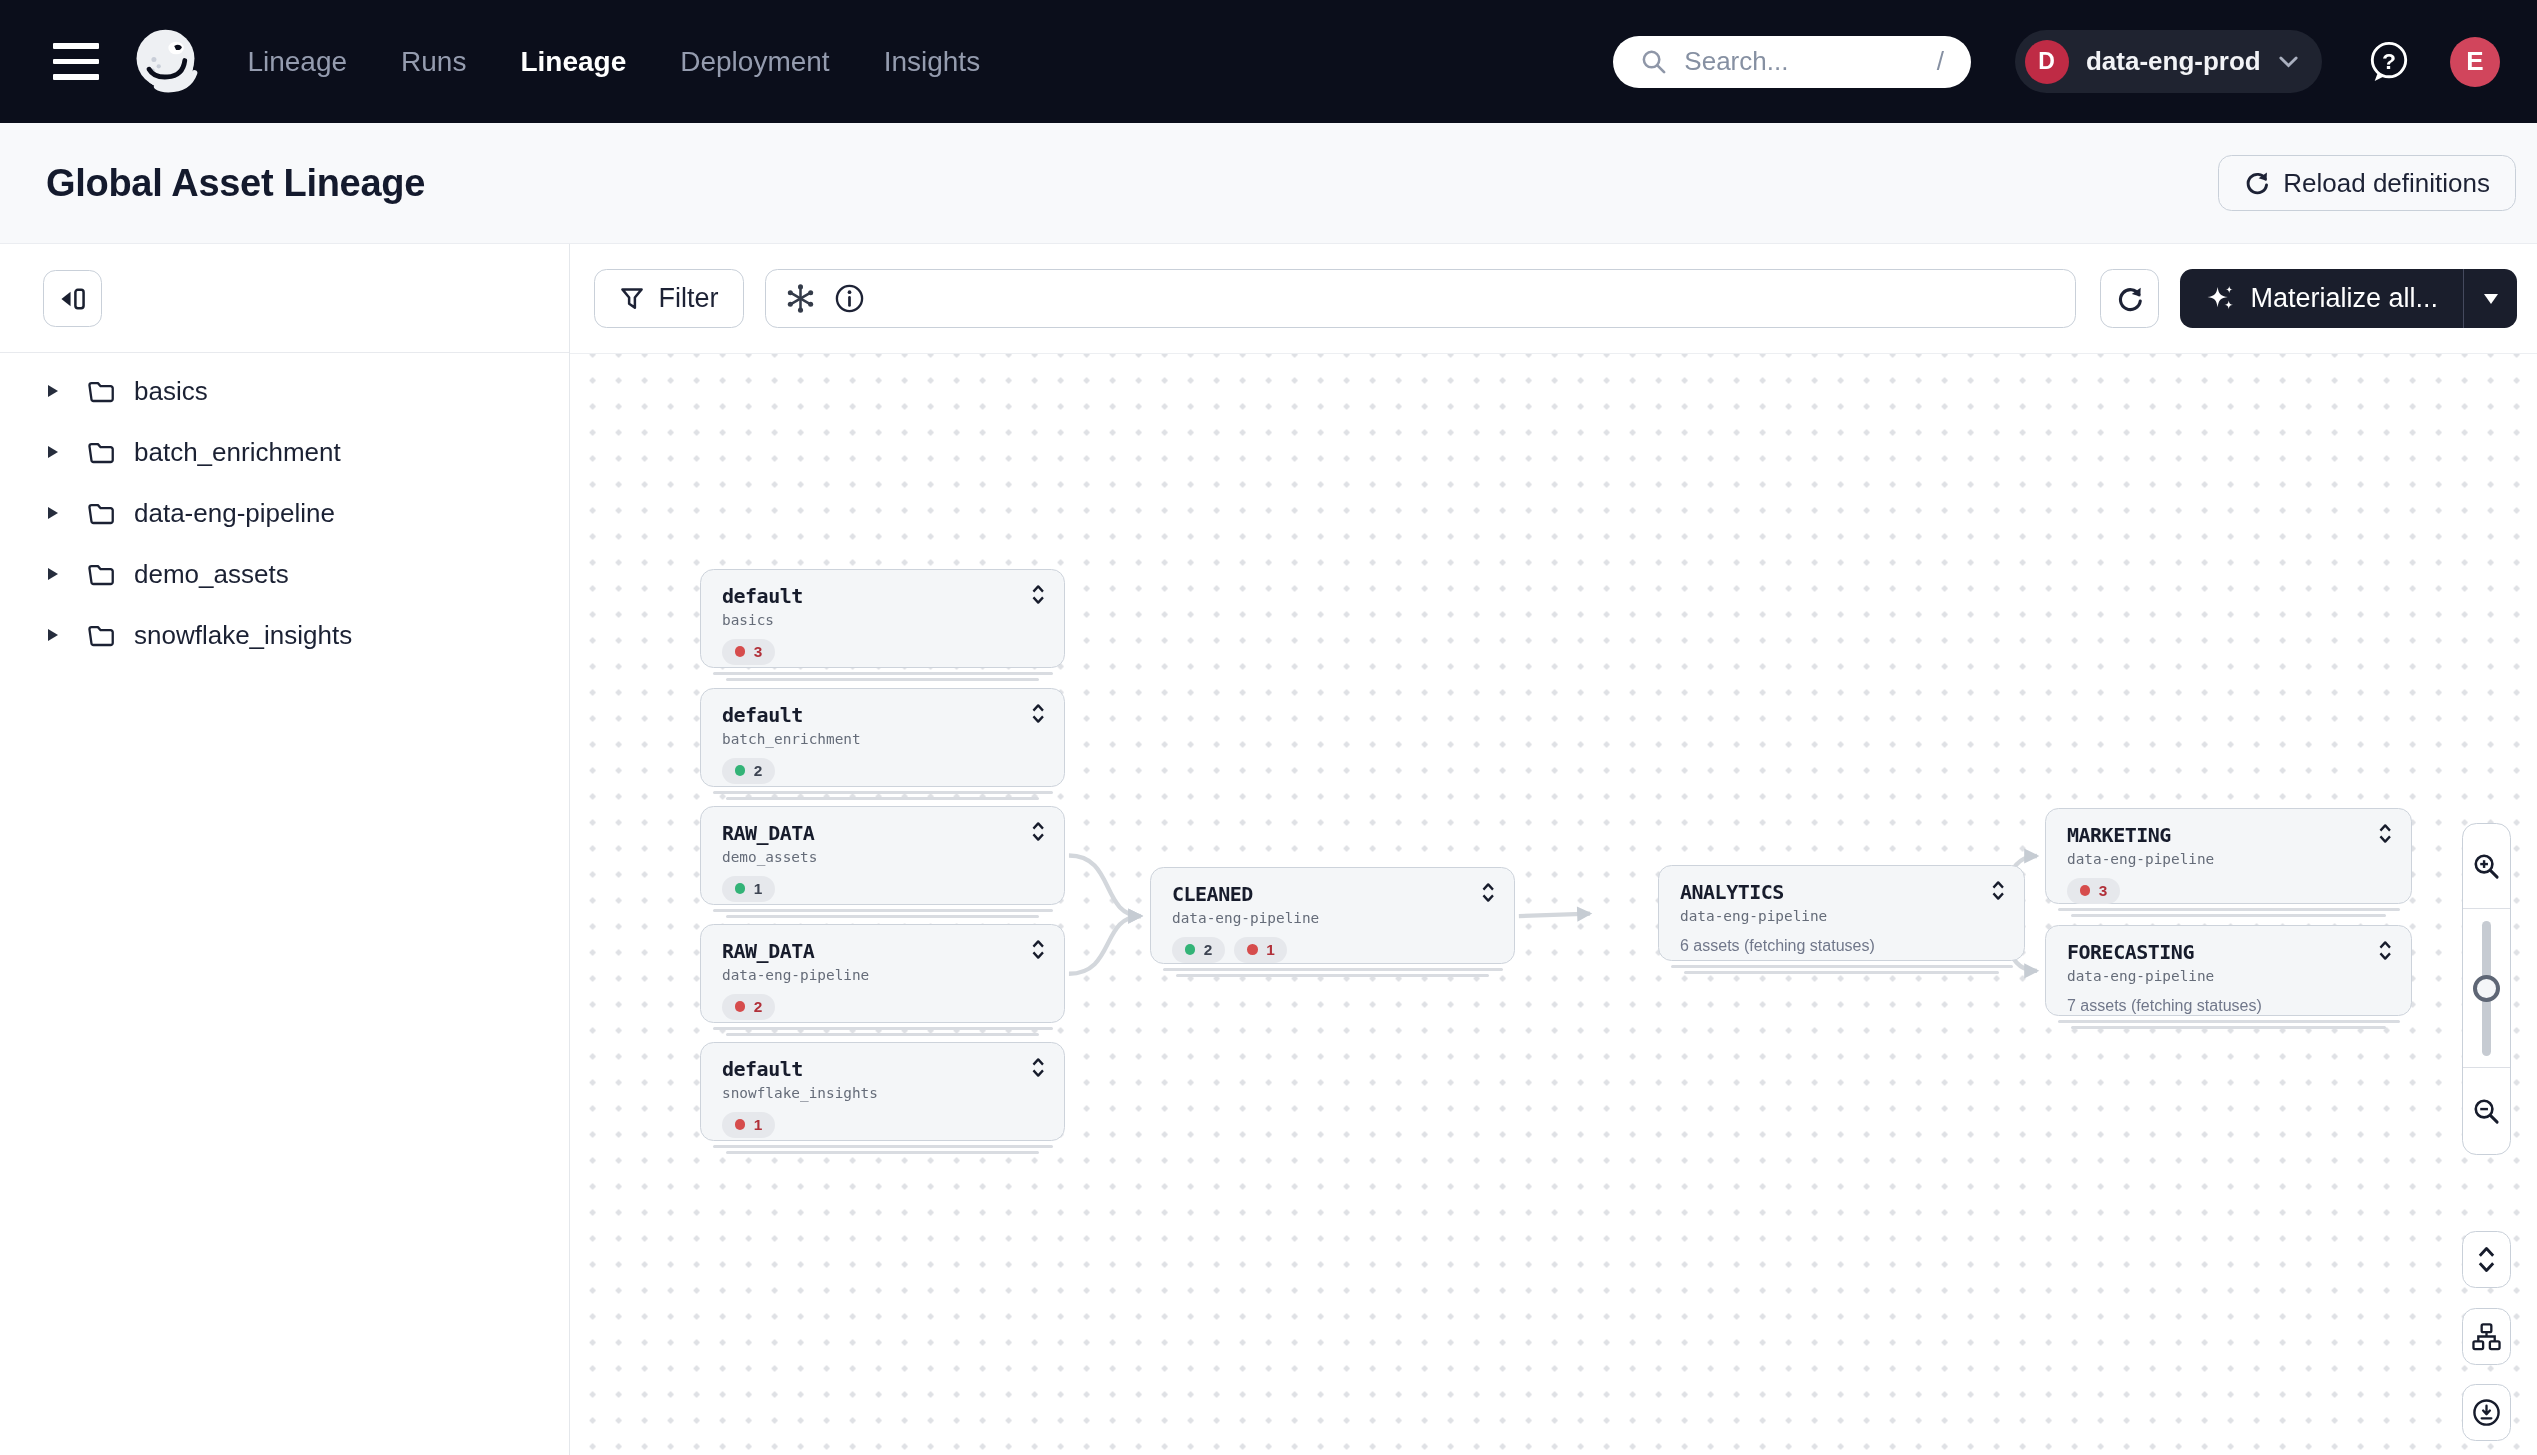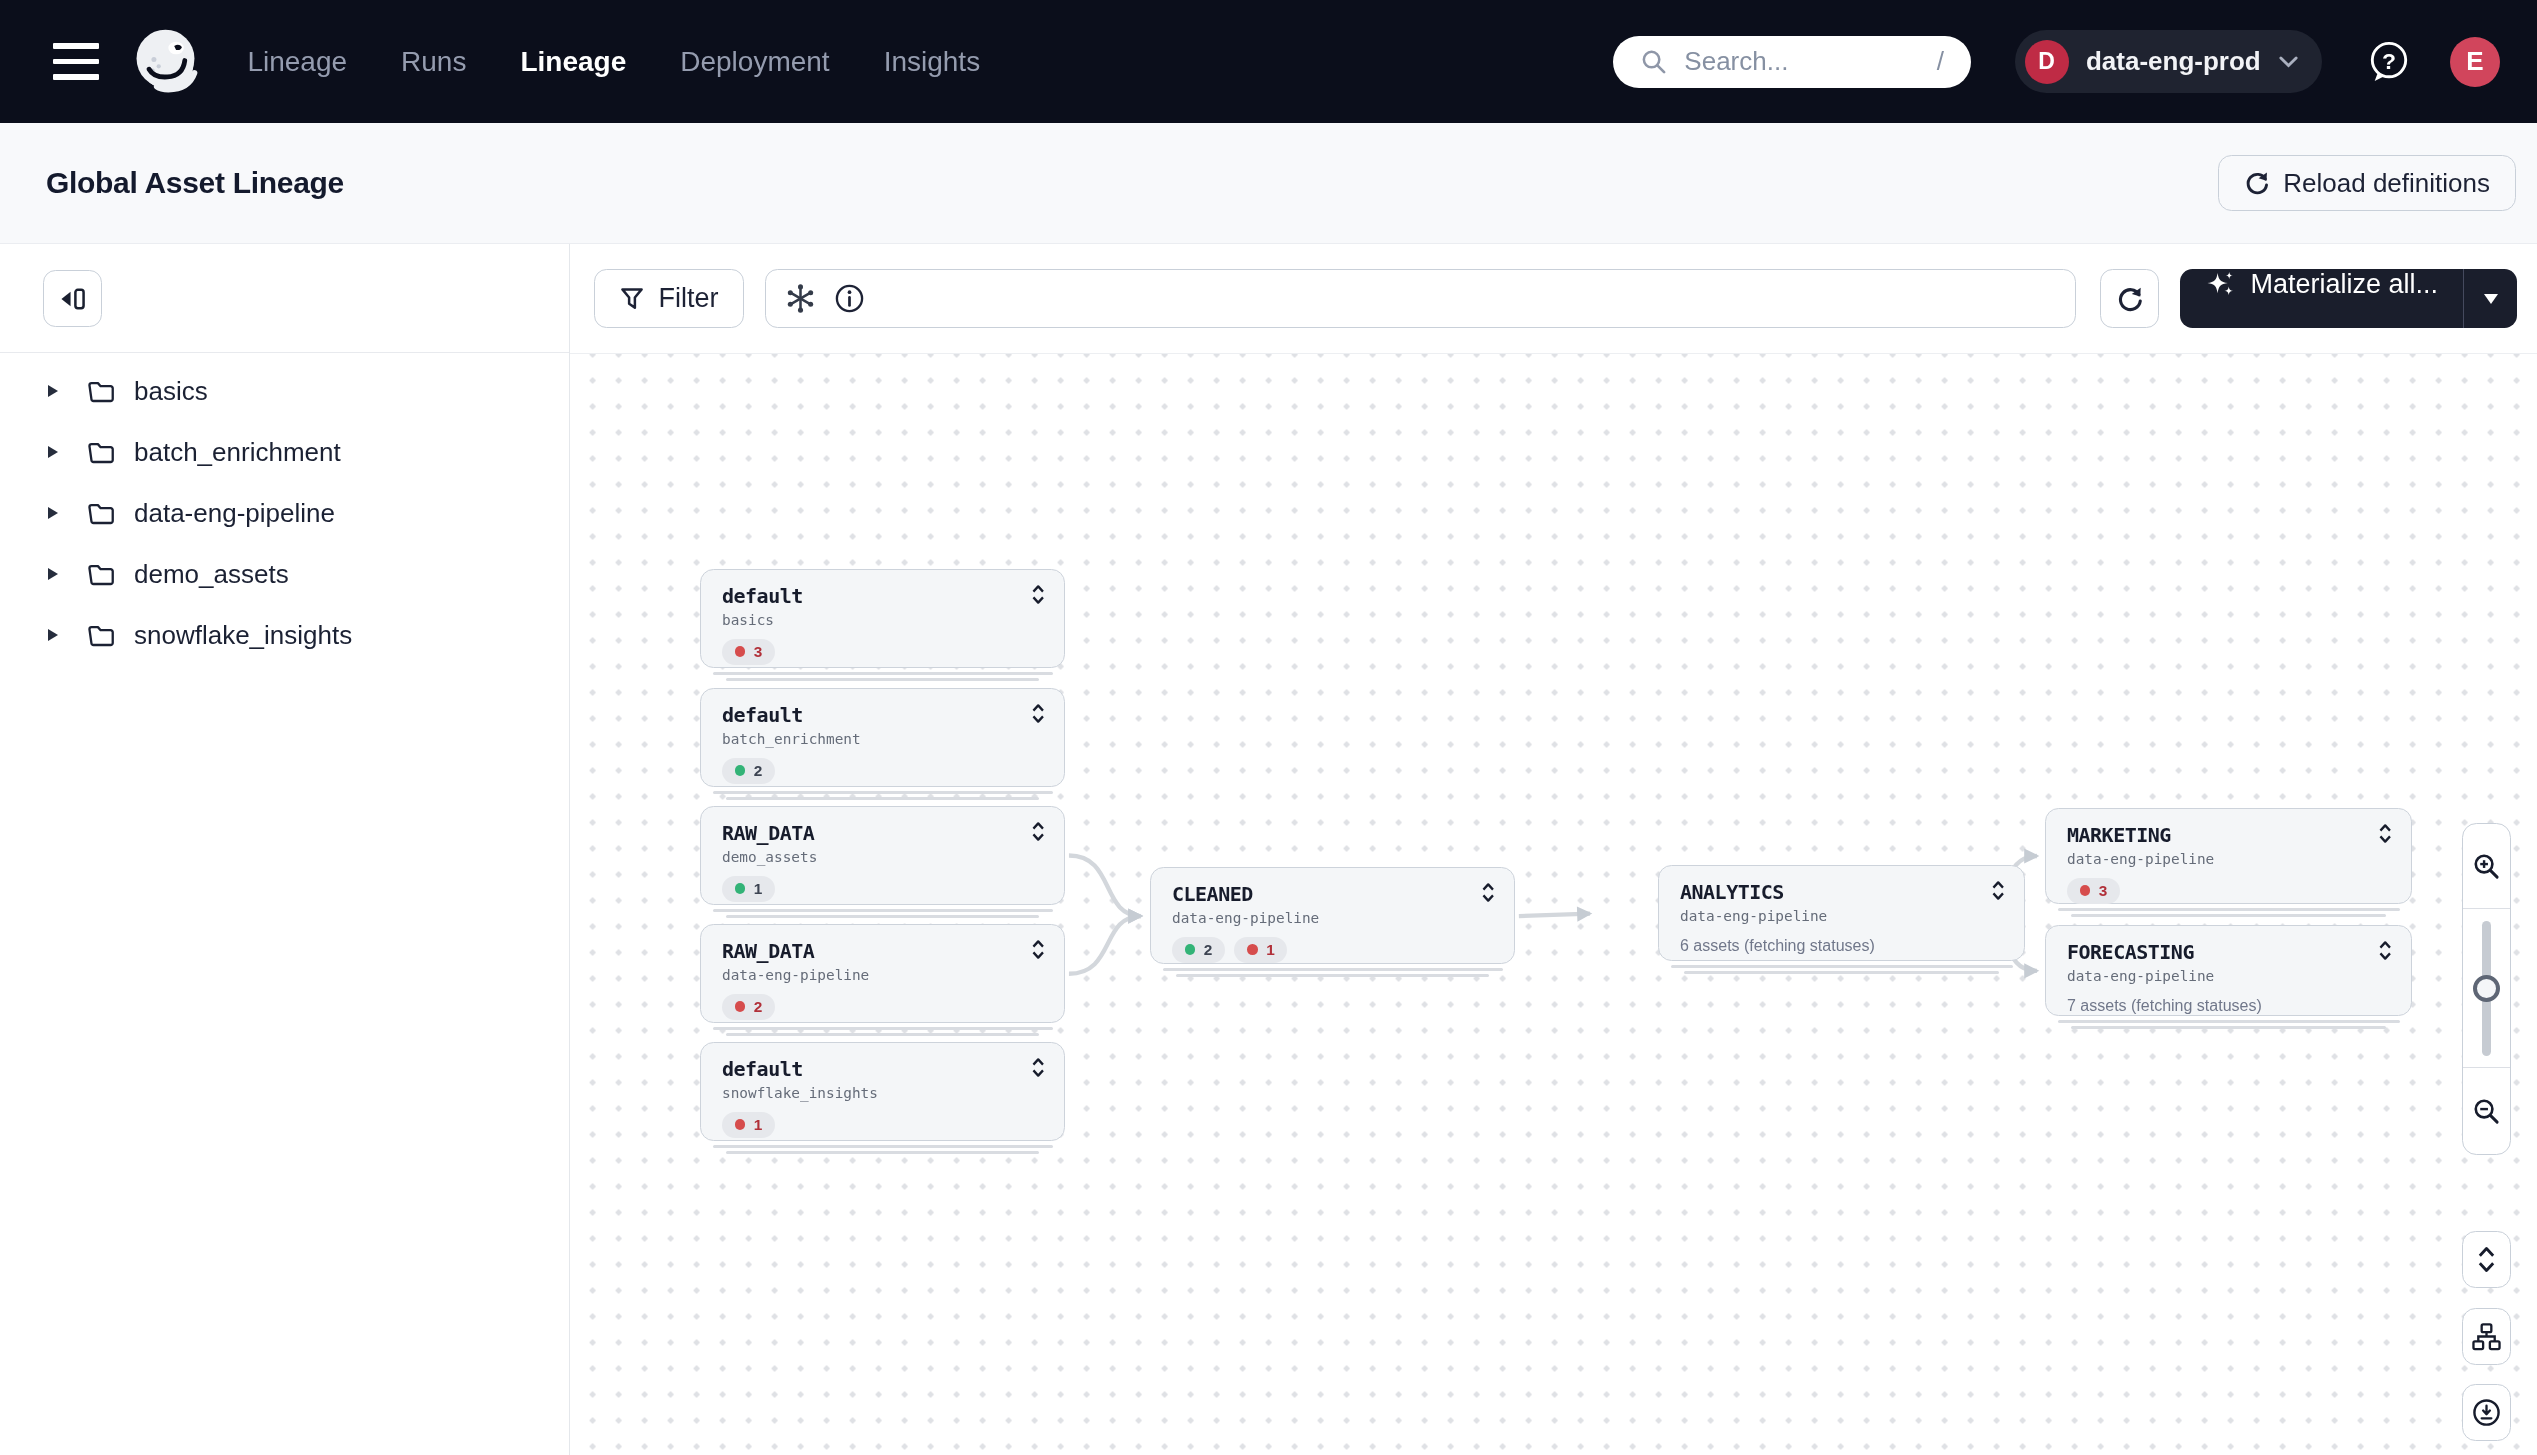--- a/index.html
+++ b/index.html
@@ -24,21 +24,21 @@
   .depbadge { width:44px; height:44px; border-radius:50%; background:#bf2b45; color:#fff;
     font-size:23px; font-weight:700; display:flex; align-items:center; justify-content:center; }
   .depname { font-size:26px; font-weight:600; color:#f2f3f6; }
   .helpbtn { margin-left:46px; }
   .avatar { margin-left:40px; width:50px; height:50px; border-radius:50%; background:#d1455c;
     color:#fff; font-size:26px; font-weight:700; display:flex; align-items:center; justify-content:center; }
 
   
   .pagehead { height:121px; background:#f8f9fb; border-bottom:1px solid #ebedf1;
     display:flex; align-items:center; justify-content:space-between; padding:0 22px 0 46px; }
-  .pagetitle { font-size:30px; font-weight:700; color:#141a2d; letter-spacing:-0.3px; }
+  .pagetitle { font-size:38px; font-weight:700; color:#141a2d; letter-spacing:-0.3px; }
   .reloadbtn { height:56px; border:1.9px solid #c9d0d9; border-radius:13.5px; background:transparent;
     display:flex; align-items:center; gap:13.5px; padding:0 25px; font-size:26px; color:#1d2235; cursor:pointer; }
 
   
   .content { display:flex; height:1211px; }
   .sidebar { width:570px; border-right:1.9px solid #e4e7eb; background:#fff; }
   .side-top { padding:26px 19px 0 43px; display:flex; align-items:center; gap:16.3px; }
   .jumpinput { width:431px; height:57px; border:1.9px solid #c9d0d9; border-radius:29px;
     display:flex; align-items:center; padding:0 25px; font-size:26px; color:#97a0ad; background:#fff; }
   .collapsebtn { width:59px; height:57px; border:1.9px solid #c9d0d9; border-radius:12.5px; background:#fff;
@@ -56,21 +56,21 @@
   .toolbar { height:110px; display:flex; align-items:center; gap:21px; padding:0 21px 0 24px;
     border-bottom:1px solid #edeff2; }
   .filterbtn { height:59px; border:1.9px solid #c9d0d9; border-radius:12.5px; background:#fff;
     display:flex; align-items:center; gap:14.4px; padding:0 25px; font-size:27px; color:#1d2235; cursor:pointer;text-align:center; }
   .subsetinput { flex:1; height:59px; border:1.9px solid #c9d0d9; border-radius:12.5px; background:#fff;
     display:flex; align-items:center; gap:17.3px; padding:0 19px; margin-right:2.9px; }
   .subsetinput .ph { flex:1; font-size:27px; color:#8d95a3; white-space:nowrap; overflow:hidden; }
   .iconbtn { width:59px; height:59px; border:1.9px solid #c9d0d9; border-radius:12.5px; background:#fff;
     display:flex; align-items:center; justify-content:center; cursor:pointer; flex:none; }
   .matbtn { height:59px; border-radius:12.5px; background:#1a1e2c; display:flex; align-items:stretch; cursor:pointer; }
-  .matmain { display:flex; align-items:flex-start; gap:14.4px; padding:0 25px; font-size:27px; color:#fff; }
+  .matmain { display:flex; align-items:center; gap:14.4px; padding:0 25px; font-size:27px; color:#fff; }
   .matdiv { width:1px; background:#454a5e; margin:0; }
   .matcaret { width:53px; display:flex; align-items:center; justify-content:center; }
   .matcaret i { width:0; height:0; border-top:10.6px solid #fff; border-left:7.7px solid transparent; border-right:7.7px solid transparent; }
 
   .graphview { position:relative; flex:1; overflow:hidden;
     background-image:radial-gradient(circle, #dfe1e5 2.6px, transparent 2.9px);
     background-size:26px 26px; background-position:9.6px 13.5px; }
   #edges { position:absolute; inset:0; }
 
   

